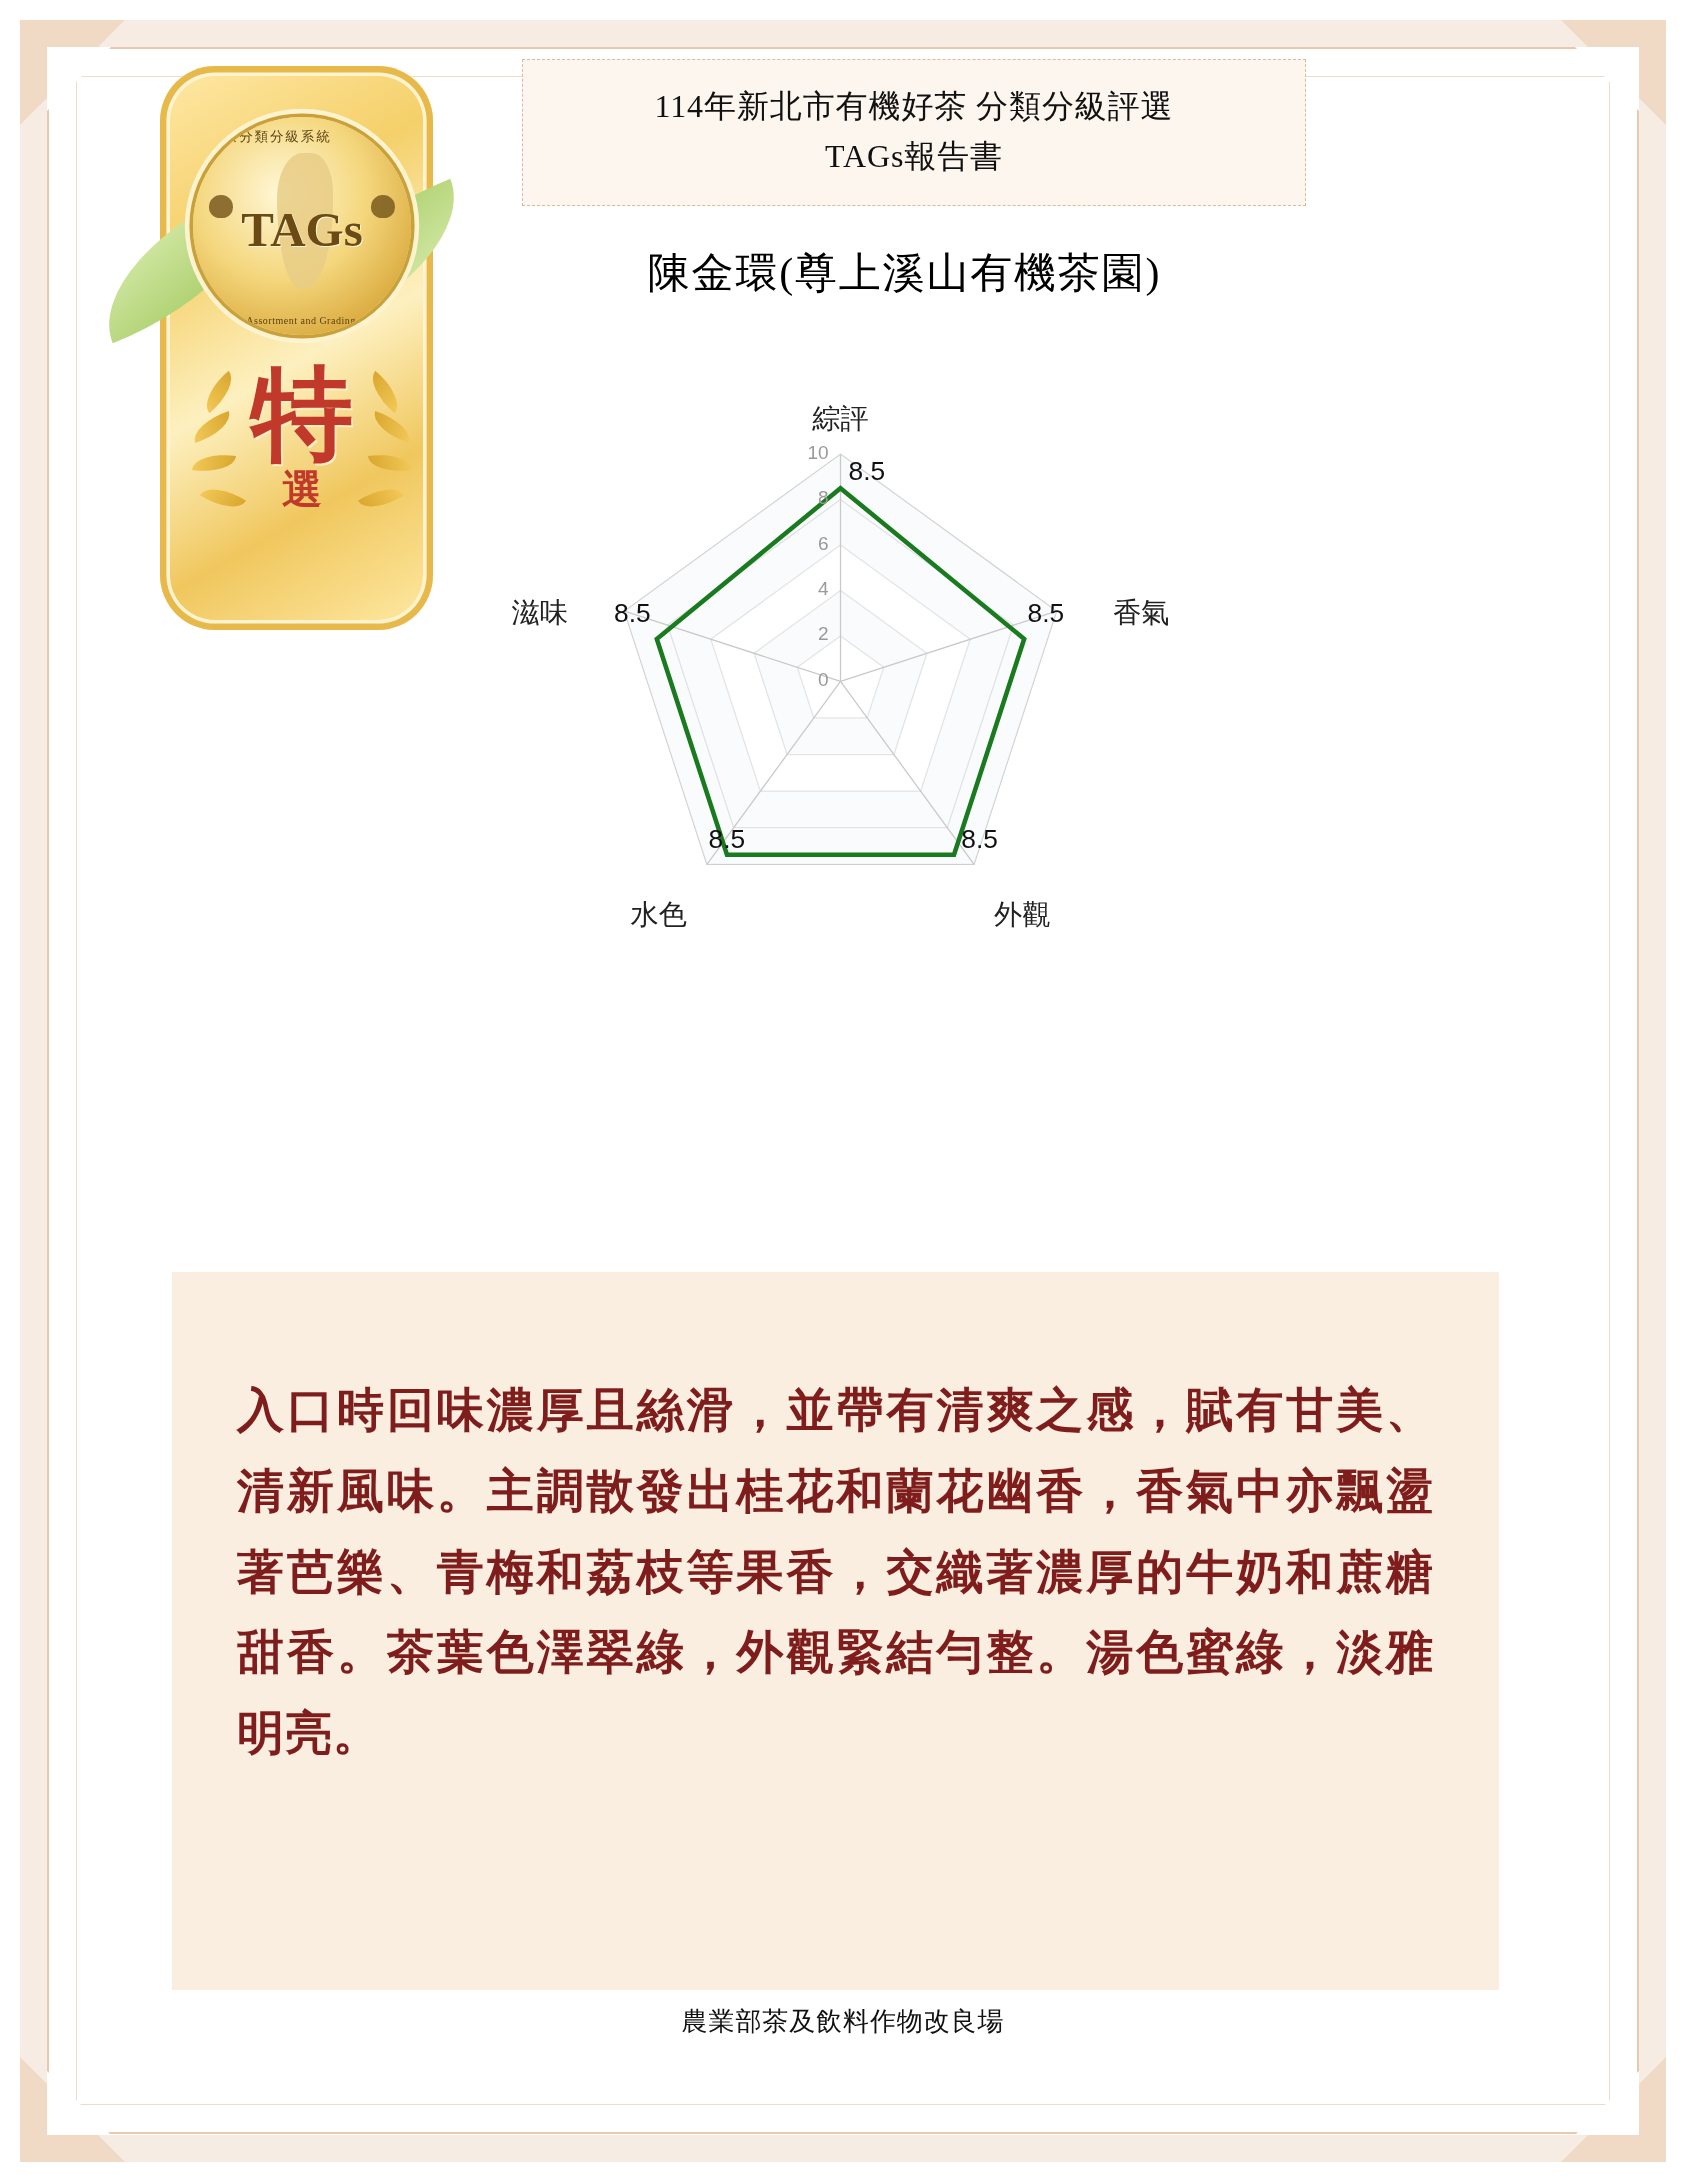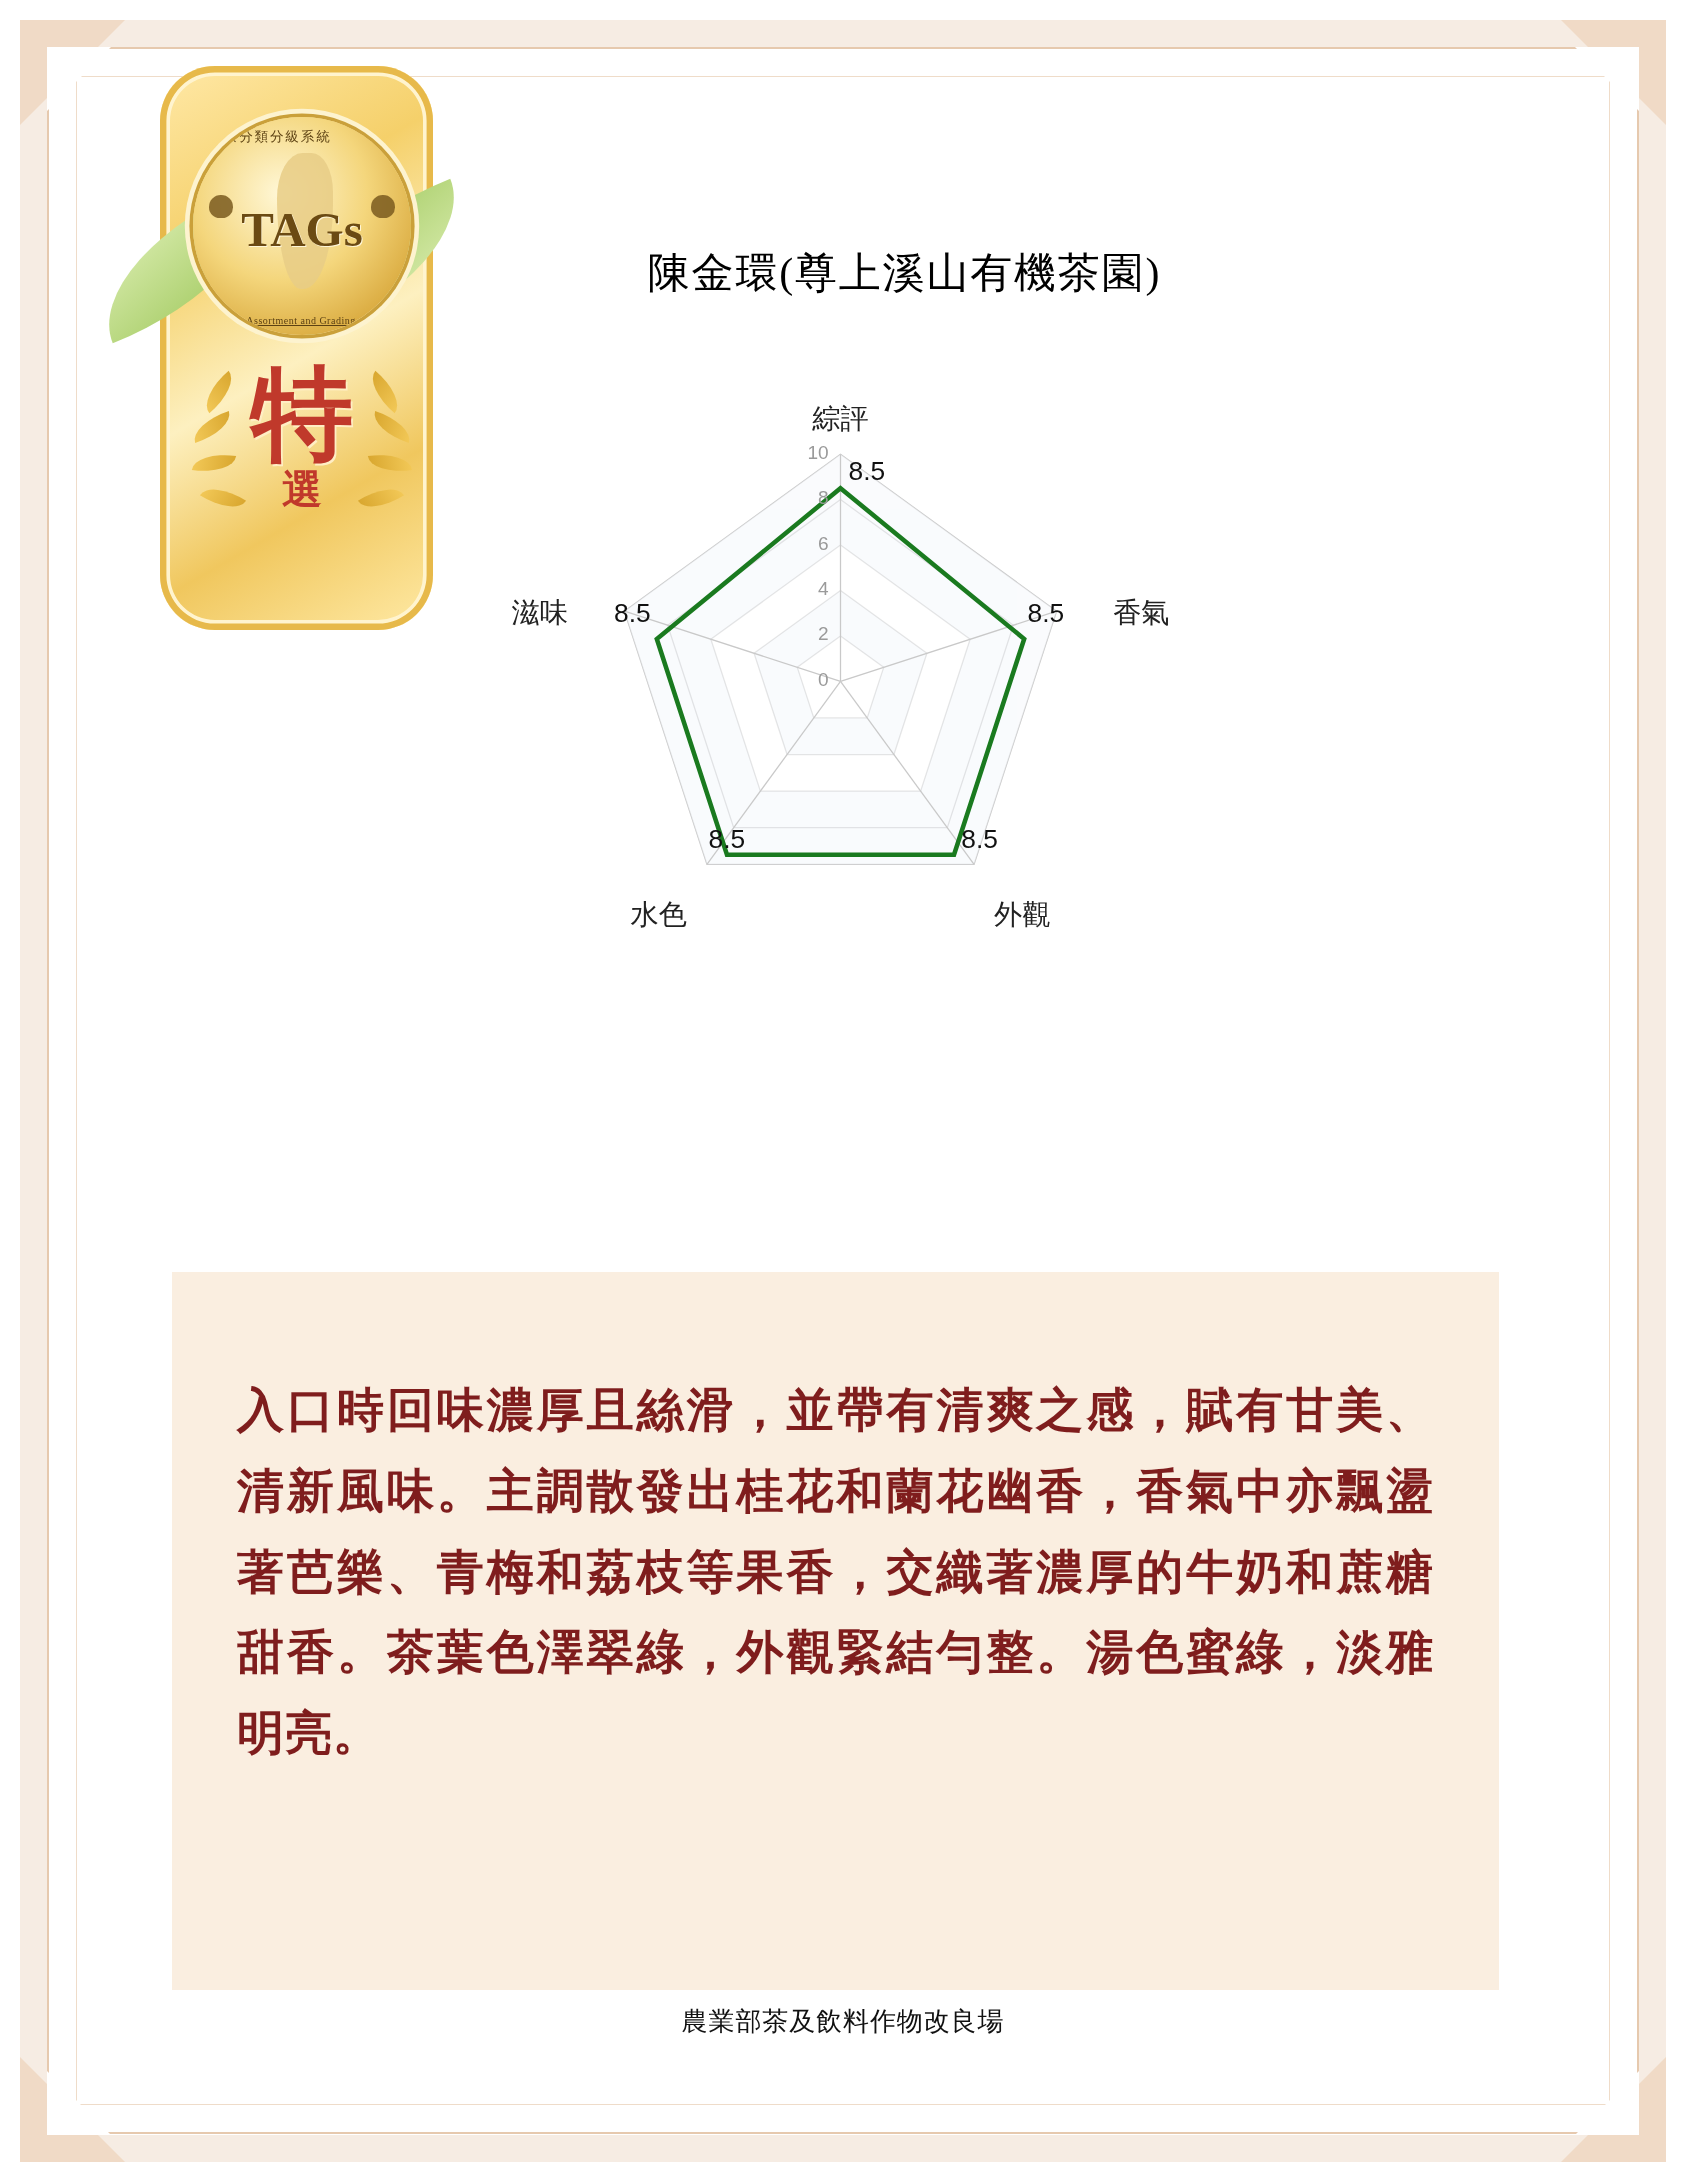--- a/index.html
+++ b/index.html
@@ -107,21 +107,21 @@
   }
   .seal-circle .ring-text-top, .seal-circle .ring-text-bottom {
     position: absolute;
     width: 100%;
     font-size: 13.6px;
     color: #5d4213;
     font-family: "Liberation Serif", serif;
     letter-spacing: 1.8px;
   }
   .seal-circle .ring-text-top { top: 11px; }
-  .seal-circle .ring-text-bottom { bottom: 9px; font-size: 10px; letter-spacing: 0.5px; text-decoration: underline; }
+  .seal-circle .ring-text-bottom { bottom: 9px; font-size: 10px; letter-spacing: 0.5px; }
   .seal-map {
     position: absolute;
     left: 84px; top: 36px;
     width: 56px; height: 136px;
     background: #e8cd86;
     border-radius: 48% 40% 55% 45% / 35% 30% 65% 70%;
     opacity: .85;
   }
   .seal-tags {
     position: absolute;
@@ -312,20 +312,24 @@
         <div class="wreath-leaf" style="right:1.8px;  top:5.5px;   transform:rotate(40deg)  scaleX(-1);"></div>
         <div class="wreath-leaf" style="right:-5.5px; top:40px;  transform:rotate(18deg)  scaleX(-1);"></div>
         <div class="wreath-leaf" style="right:-3.6px; top:76px;  transform:rotate(-8deg)  scaleX(-1);"></div>
         <div class="wreath-leaf" style="right:5.5px;  top:111px; transform:rotate(-32deg) scaleX(-1);"></div>
       </div>
       <div class="badge-main">特</div>
       <div class="badge-sub">選</div>
     </div>
   </div>
 
+  <div class="title-box">
+    <div class="title-line">114年新北市有機好茶 分類分級評選</div>
+    <div class="title-line">TAGs報告書</div>
+  </div>
   <div class="winner">陳金環(尊上溪山有機茶園)</div>
 
   <div class="chart-wrap">
     <svg width="909" height="718" viewBox="0 0 1000 790">
 
       <g fill="none" stroke="#c9c9c9" stroke-width="1.4">
         <polygon points="500,75 737.76,247.75 646.94,526.25 353.06,526.25 262.24,247.75"></polygon>
         <polygon points="500,125 690.21,263.2 617.55,486.0 382.45,486.0 309.79,263.2"></polygon>
         <polygon points="500,175 642.66,278.65 588.16,445.75 411.84,445.75 357.34,278.65"></polygon>
         <polygon points="500,225 595.10,294.10 558.78,405.50 441.22,405.50 404.90,294.10"></polygon>

